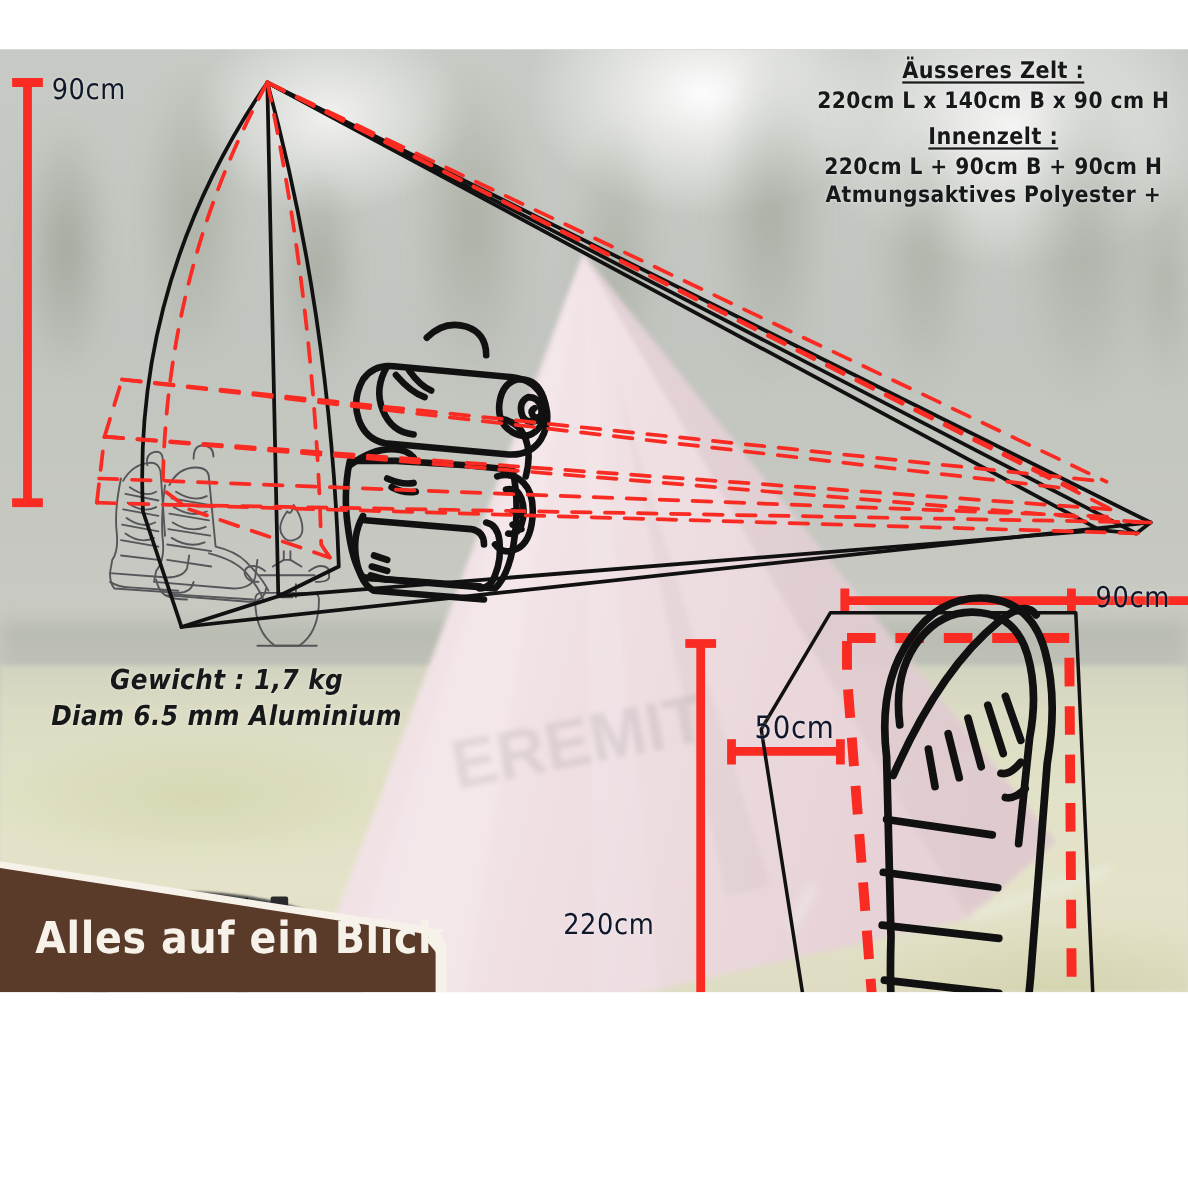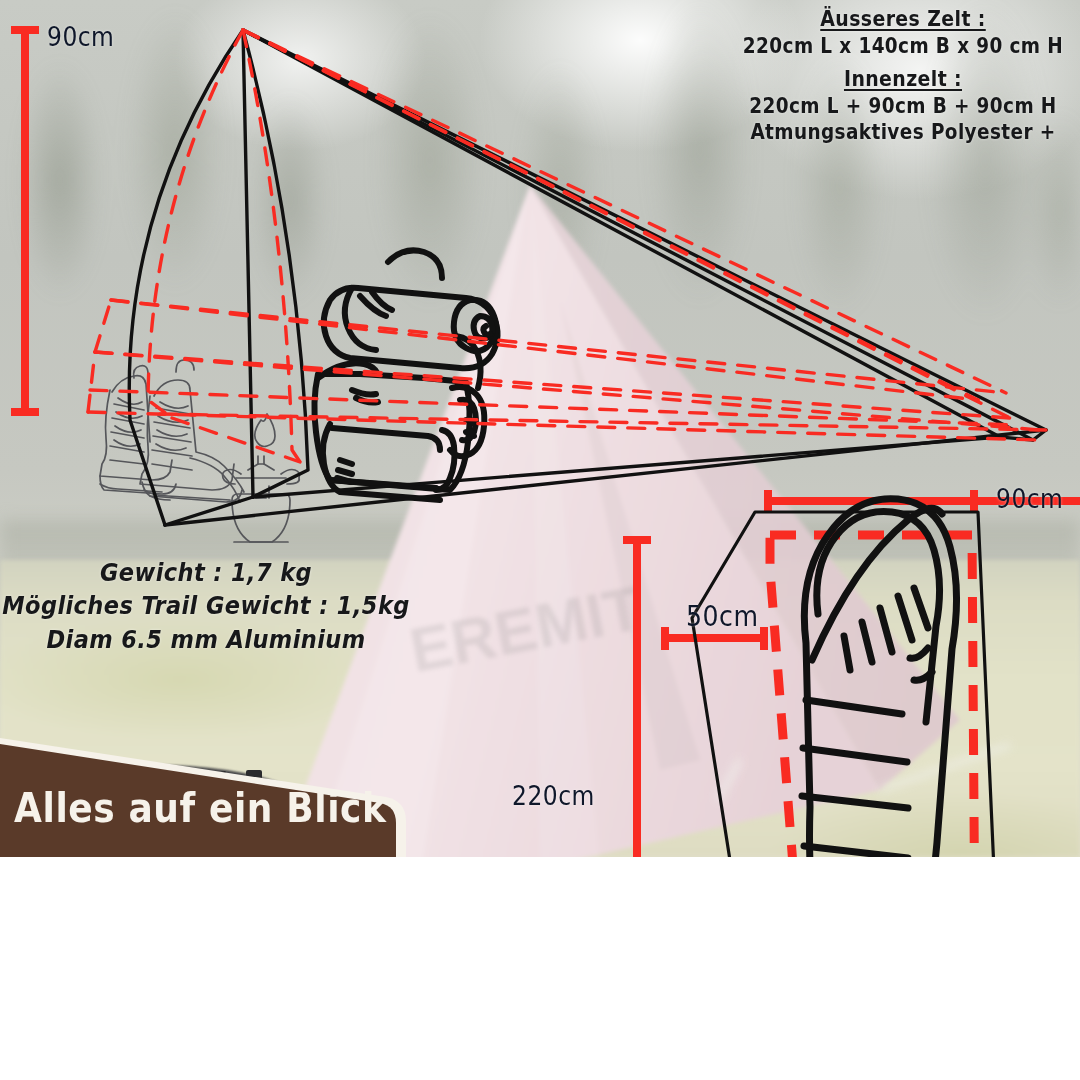--- a/index.html
+++ b/index.html
@@ -8,20 +8,21 @@
     padding: 0;
     background: #ffffff;
   }
   #stage {
     position: relative;
     width: 1080px;
     height: 857px;
     overflow: hidden;
     font-family: "DejaVu Sans Condensed", "Liberation Sans Narrow", "Liberation Sans", sans-serif;
     background: #b9bcb6;
+    margin-top: 45px;
   }
 
   
   .bg-layer { position: absolute; inset: 0; }
 
   .bg-sky {
     background:
       radial-gradient(ellipse 230px 160px at 640px 40px, rgba(255,255,255,.95), rgba(255,255,255,0) 70%),
       radial-gradient(ellipse 180px 130px at 300px 60px, rgba(255,255,255,.75), rgba(255,255,255,0) 70%),
       radial-gradient(ellipse 260px 180px at 920px 70px, rgba(255,255,255,.80), rgba(255,255,255,0) 72%),
@@ -102,21 +103,21 @@
   #dim-inner-label  { left: 686px; top: 600px; font-size: 28px; }
   #dim-length-label { left: 512px; top: 781px; }
 
   
   #stuff-sack { position: absolute; left: 24px; top: 752px; width: 324px; height: 160px; }
 
   
   #banner { position: absolute; left: -10px; bottom: -4px; width: 430px; height: 200px; }
   #banner-text {
     position: absolute;
-    left: 14px; bottom: 26px;
+    left: 32px; bottom: 26px;
     color: #f6f2ea;
     font-size: 40px;
     font-weight: 700;
     letter-spacing: .6px;
     white-space: nowrap;
   }
   #eye-badge { position: absolute; left: 60px; top: 898px; width: 66px; height: 66px; }
 </style>
 </head>
 <body>
@@ -318,21 +319,20 @@
     <div class="heading">Äusseres Zelt :</div>
     <div>220cm L x 140cm B x 90 cm H</div>
     <div class="gap"></div>
     <div class="heading">Innenzelt :</div>
     <div>220cm L + 90cm B + 90cm H</div>
     <div>Atmungsaktives Polyester +</div>
   </div>
 
   <div class="spec-block" id="spec-weight">
     <div>Gewicht : 1,7 kg</div>
-    <div>Mögliches Trail Gewicht : 1,5kg</div>
     <div>Diam 6.5 mm Aluminium</div>
   </div>
 
   <div class="dim-label" id="dim-height-label">90cm</div>
   <div class="dim-label" id="dim-width-label">90cm</div>
   <div class="dim-label" id="dim-inner-label">50cm</div>
   <div class="dim-label" id="dim-length-label">220cm</div>
 
   <svg id="stuff-sack" viewBox="0 0 324 160">
     <defs>

